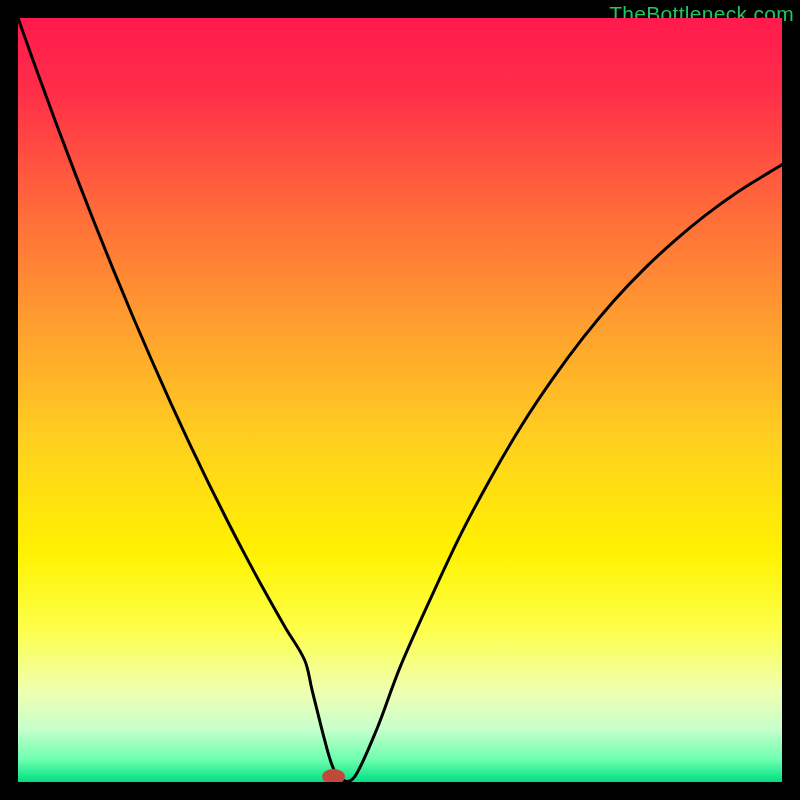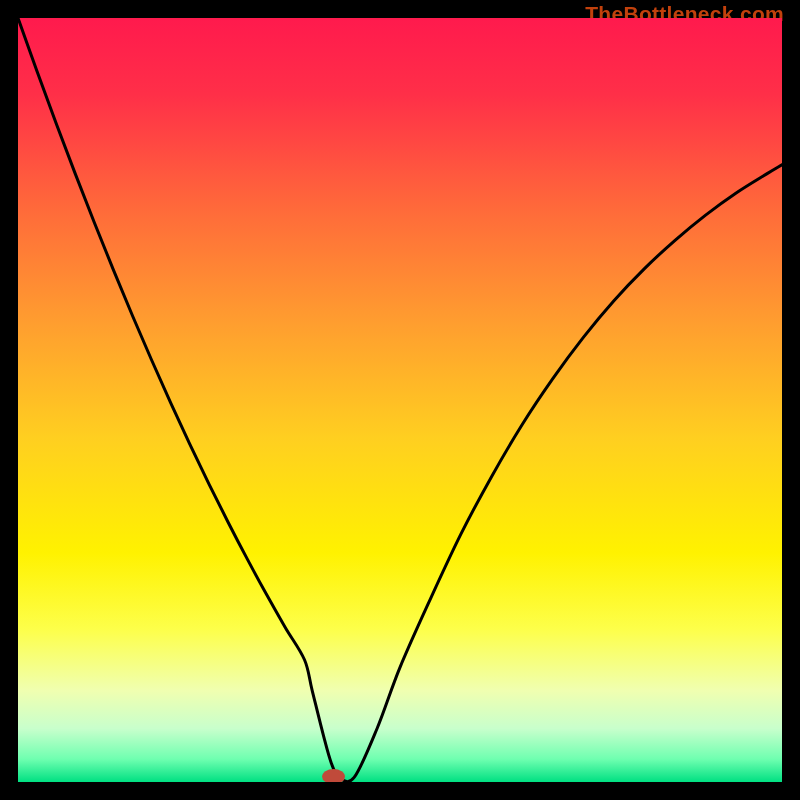--- a/index.html
+++ b/index.html
@@ -20,24 +20,24 @@
   .plot-area {
     position: absolute;
     left: 18px;
     top: 18px;
     width: 764px;
     height: 764px;
   }
   .watermark {
     position: absolute;
     top: 2px;
-    right: 16px;
-    color: #c2410c;
+    right: 6px;
+    color: #22c55e;
     font-size: 21px;
-    font-weight: 700;
+    font-weight: 400;
     letter-spacing: 0.3px;
   }
   svg {
     display: block;
   }
 </style>
 </head>
 <body>
 
 <div class="container">

